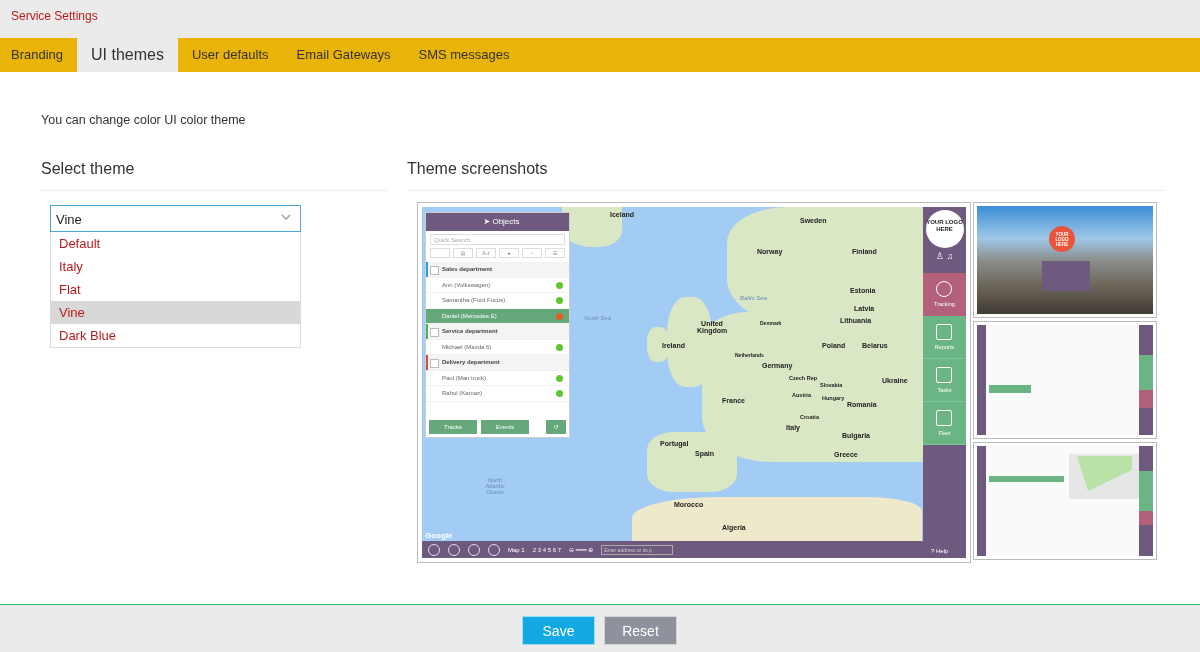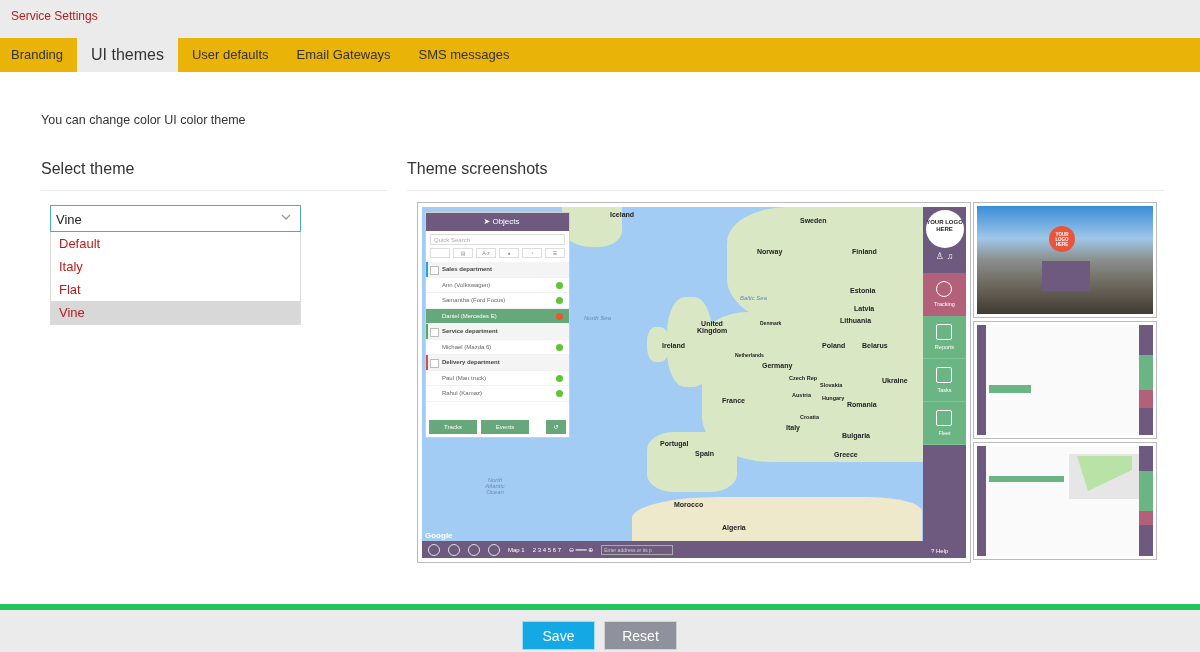--- a/index.html
+++ b/index.html
@@ -61,21 +61,21 @@
   .t2 { top: 161px; height: 118px; }
   .t3 { top: 282px; height: 118px; }
   .t2 .inner, .t3 .inner { background: #fafafa; }
   .tlogo { position: absolute; left: 72px; top: 20px; width: 26px; height: 26px; border-radius: 50%; background: #e9553a; color: #fff; font-size: 4.5px; font-weight: bold; text-align: center; padding-top: 6px; line-height: 5px; }
   .tform { position: absolute; left: 65px; top: 55px; width: 48px; height: 30px; background: #6d5a7e; }
   .mini-side-l { position: absolute; left: 0; top: 0; width: 9px; height: 100%; background: #6d5a7e; }
   .mini-side-r { position: absolute; right: 0; top: 0; width: 14px; height: 100%; background: #6d5a7e; }
   .mini-green { position: absolute; background: #6bb585; }
   .mini-pink { position: absolute; background: #b3607a; }
 
-  .footer { position: absolute; left: 0; top: 604px; width: 1200px; height: 48px; background: #ebebeb; border-top: 6px solid #22c55e; }
+  .footer { position: absolute; left: 0; top: 604px; width: 1200px; height: 48px; background: #ebebeb; border-top: 1px solid #22c55e; }
   .btn { position: absolute; top: 11px; height: 29px; font-size: 14px; color: #fff; text-align: center; line-height: 29px; cursor: pointer; border: 1px solid rgba(255,255,255,0.6); }
   .btn-save { left: 522px; width: 73px; background: #14a9e5; }
   .btn-reset { left: 604px; width: 73px; background: #8f929c; }
 </style>
 </head>
 <body>
 
 <div class="header">
   <span>Service Settings</span>
 </div>
@@ -97,20 +97,21 @@
       <span>Vine</span>
       <svg class="chev" viewBox="0 0 12 12">
           <path d="M2 4 L6 8 L10 4" fill="none" stroke="#999" stroke-width="1.3"></path>
         </svg>
     </div>
     <div class="options">
       <div class="opt">Default</div>
       <div class="opt">Italy</div>
       <div class="opt">Flat</div>
       <div class="opt sel">Vine</div>
+      <div class="opt">Dark Blue</div>
     </div>
   </div>
 
   <div class="col-right">
     <div class="section-title">Theme screenshots</div>
 
     <div class="shot-main">
       <div class="map">
 
         <div class="land" style="left:140px;top:0;width:60px;height:40px;border-radius:0 0 40% 50%;"></div>

